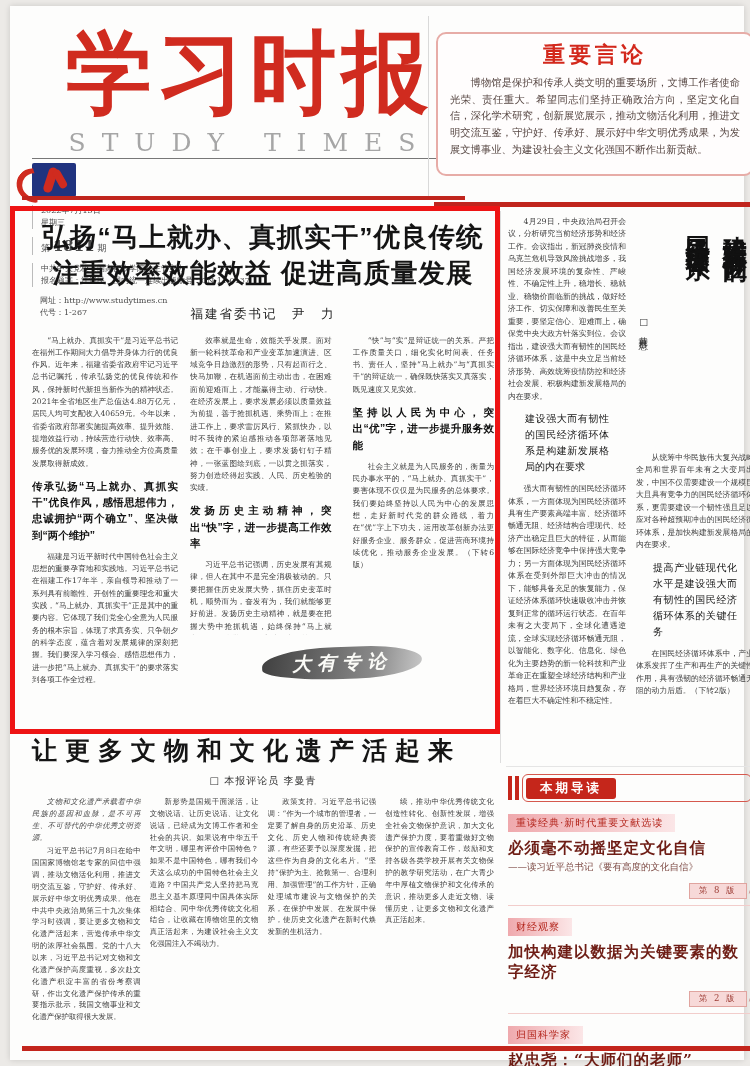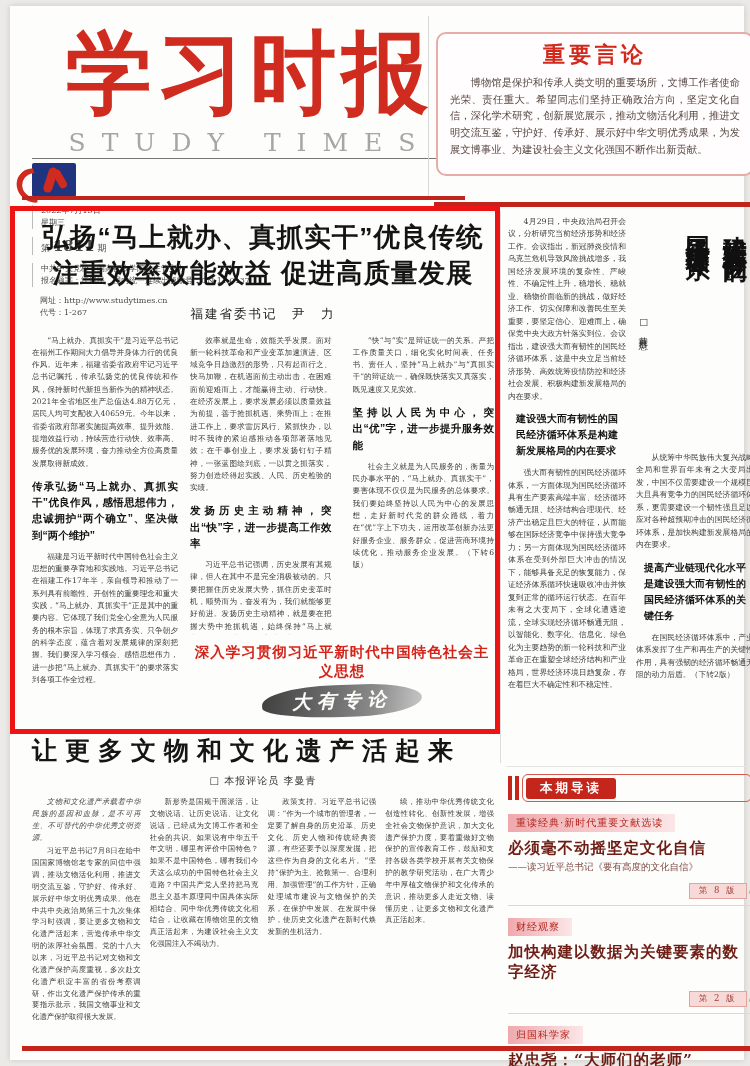--- a/index.html
+++ b/index.html
@@ -51,21 +51,21 @@
      border-radius:50% 40% 45% 55%/60% 50% 60% 40%;transform:rotate(-2deg);}
   .brush span{font-family:"DejaVu Serif",serif;font-style:italic;font-weight:700;font-size:19px;color:#fbfbf7;letter-spacing:6px;}
   
   .annotation{position:absolute;left:10px;top:206px;width:480px;height:518px;border:5px solid #ee1414;z-index:60;pointer-events:none;}
   
   .vdiv-mid{position:absolute;left:490px;top:205px;width:1px;height:552px;background:#ddd;}
   .econ{position:absolute;left:498px;top:210px;width:246px;height:548px;}
   .econ .cols{display:flex;gap:10px;}
   .ecol{width:118px;height:548px;overflow:hidden;font-size:7.8px;line-height:1.6;text-align:justify;color:#3c3c3c;}
   .ecol p{margin:0 0 2px;text-indent:2em;}
-  .esub{font-weight:700;font-size:10px;color:#151515;line-height:1.6;margin:8px 8px;text-align:justify;}
+  .esub{font-weight:400;font-size:10px;color:#151515;line-height:1.6;margin:8px 17px;text-align:justify;}
   .vheadline{height:228px;position:relative;margin-bottom:8px;}
   .vh-lines{position:absolute;right:0;top:0;height:228px;writing-mode:vertical-rl;
      font-family:"DejaVu Serif",serif;font-weight:700;font-size:24px;color:#111;letter-spacing:3px;line-height:1.55;}
   .vby{position:absolute;left:0px;top:100px;writing-mode:vertical-rl;font-size:9.5px;color:#333;letter-spacing:2px;}
   
   .comm-title{position:absolute;left:22px;top:728px;width:462px;
      font-family:"DejaVu Serif",serif;font-weight:700;font-size:25px;color:#151515;letter-spacing:8px;}
   .comm-by{position:absolute;left:22px;top:768px;width:462px;text-align:center;font-size:10px;color:#333;letter-spacing:1px;}
   .comm-cols{position:absolute;left:22px;top:790px;width:462px;height:246px;display:flex;gap:9px;}
   .ccol{width:109px;height:246px;overflow:hidden;font-size:7.4px;line-height:1.6;text-align:justify;color:#3c3c3c;}
@@ -158,21 +158,20 @@
             <div class="subhead">发扬历史主动精神，突出“快”字，进一步提高工作效率</div>
             <p>习近平总书记强调，历史发展有其规律，但人在其中不是完全消极被动的。只要把握住历史发展大势，抓住历史变革时机，顺势而为，奋发有为，我们就能够更好前进。发扬历史主动精神，就是要在把握大势中抢抓机遇，始终保持“马上就办”的行动自觉，干在实处、走在前列，不断增强工作的预见性、主动性和创造性。</p>
           </div>
           <div class="mcol">
             <p>“快”与“实”是辩证统一的关系。严把工作质量关口，细化实化时间表、任务书、责任人，坚持“马上就办”与“真抓实干”的辩证统一，确保既快落实又真落实，既见速度又见实效。</p>
             <div class="subhead">坚持以人民为中心，突出“优”字，进一步提升服务效能</div>
             <p>社会主义就是为人民服务的，衡量为民办事水平的，“马上就办、真抓实干”，要害体现不仅仅是为民服务的总体要求。我们要始终坚持以人民为中心的发展思想，走好新时代党的群众路线，着力在“优”字上下功夫，运用改革创新办法更好服务企业、服务群众，促进营商环境持续优化，推动服务企业发展。（下转6版）</p>
           </div>
         </div>
         <div class="banner">
-          <div class="bline">深入学习贯彻习近平新时代中国特色社会主义思想</div>
           <div class="brush">
             <span>大有专论</span>
           </div>
         </div>
       </div>
     </div>
   </div>
 
   <div class="vdiv-mid"></div>
   <div class="econ">

